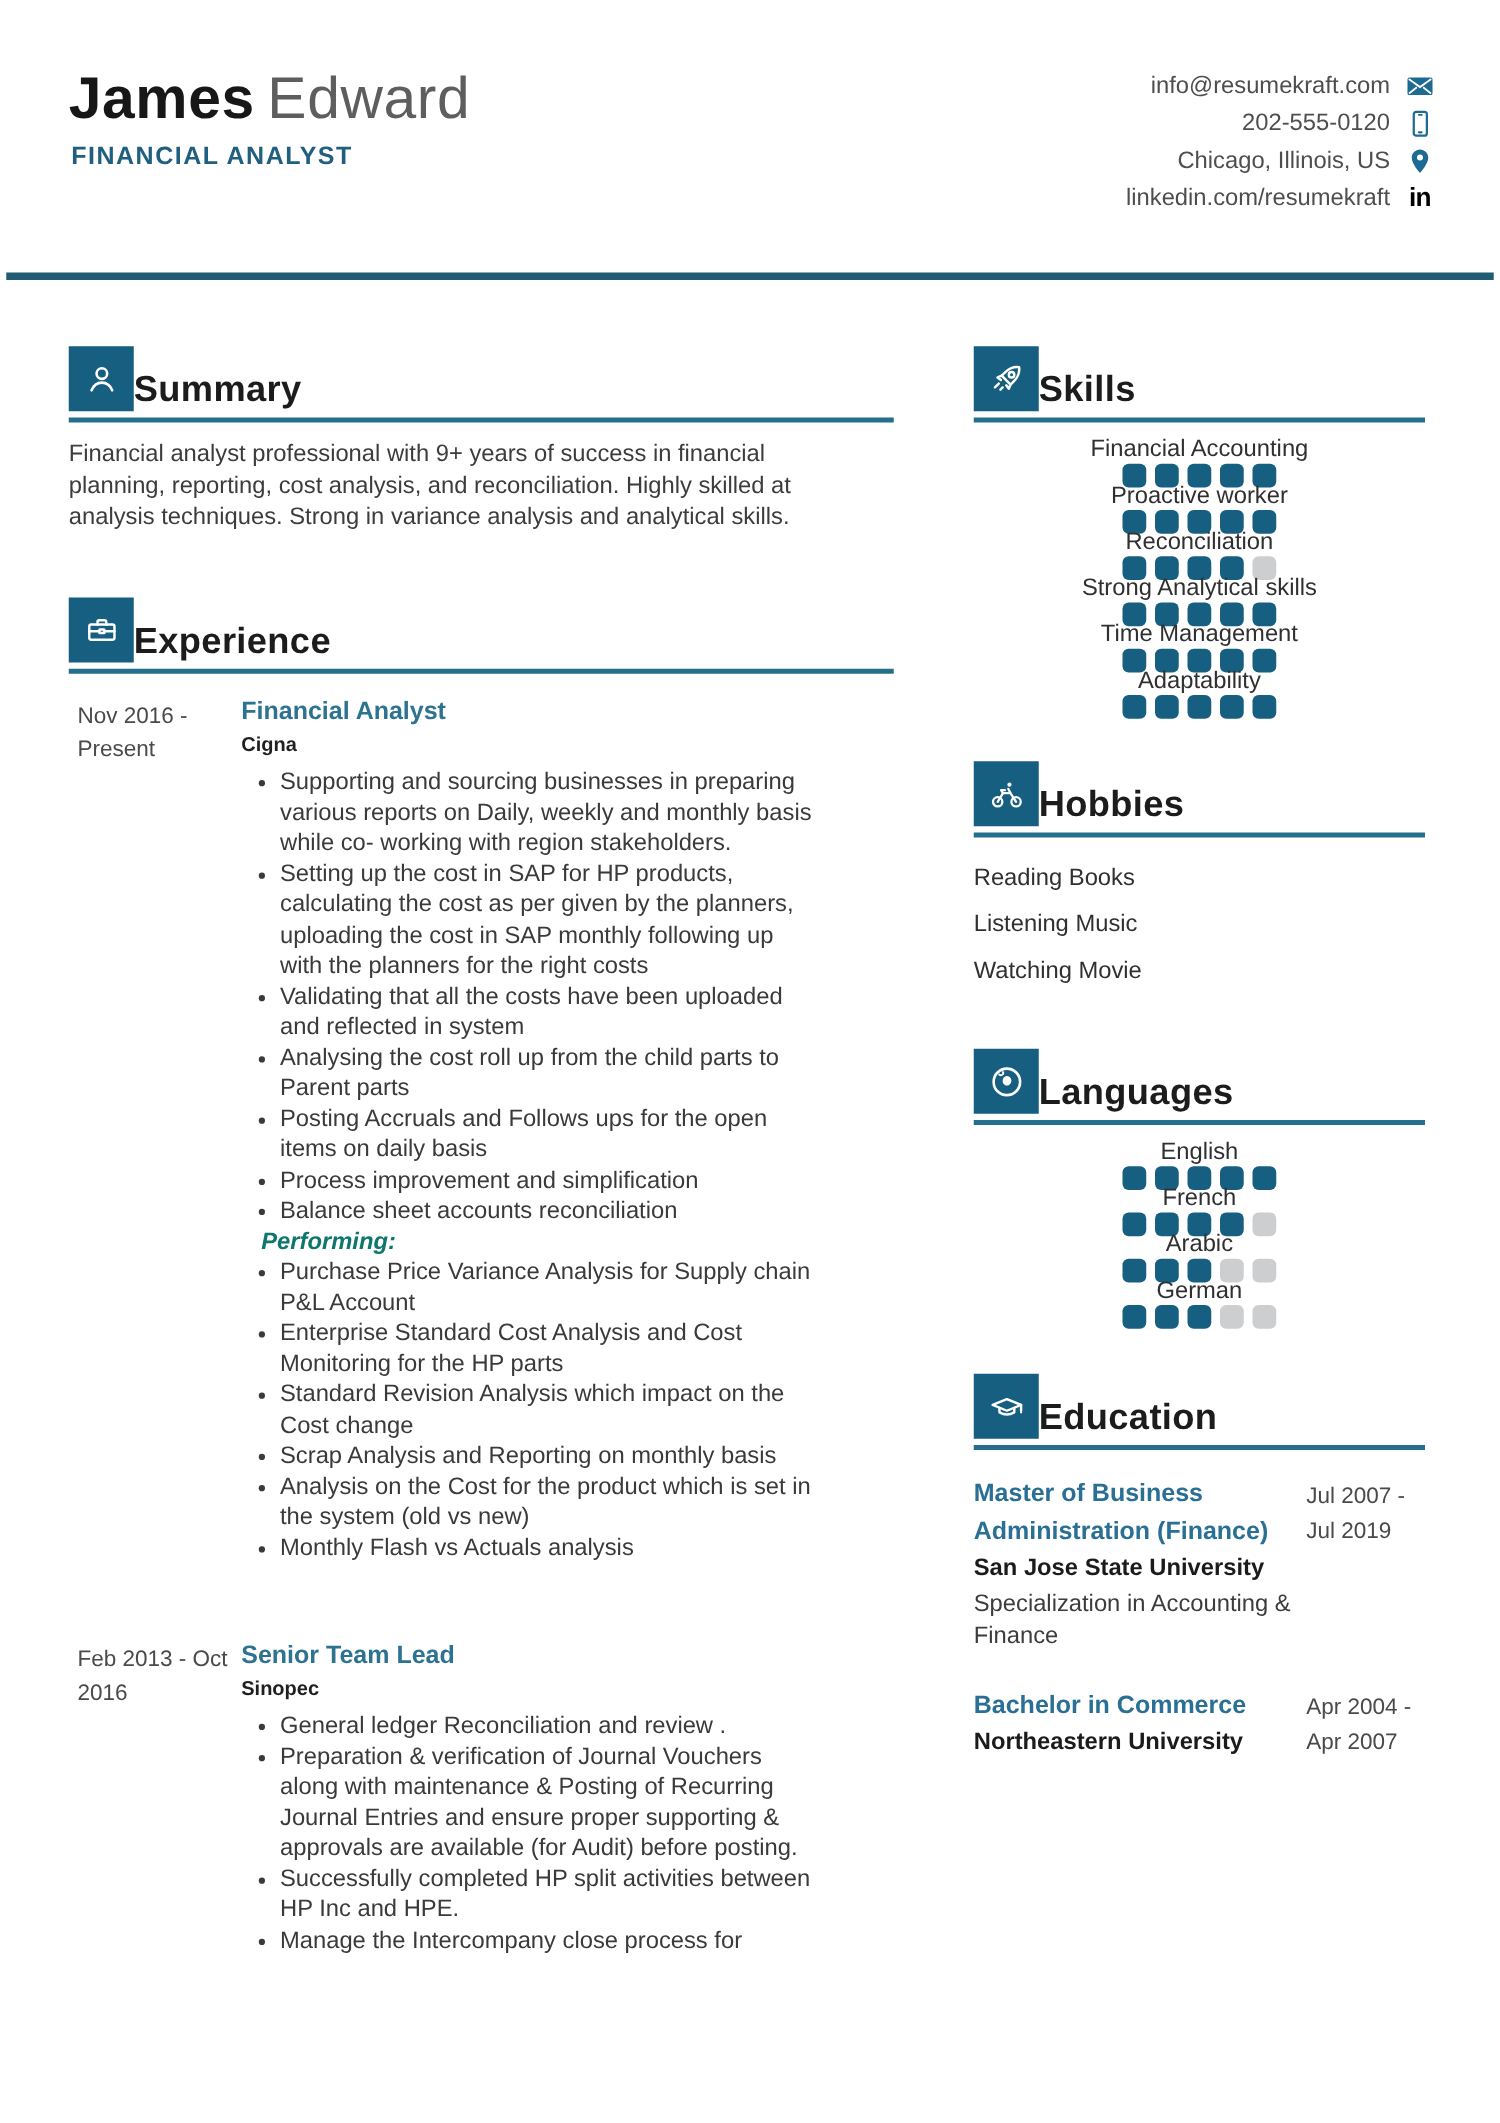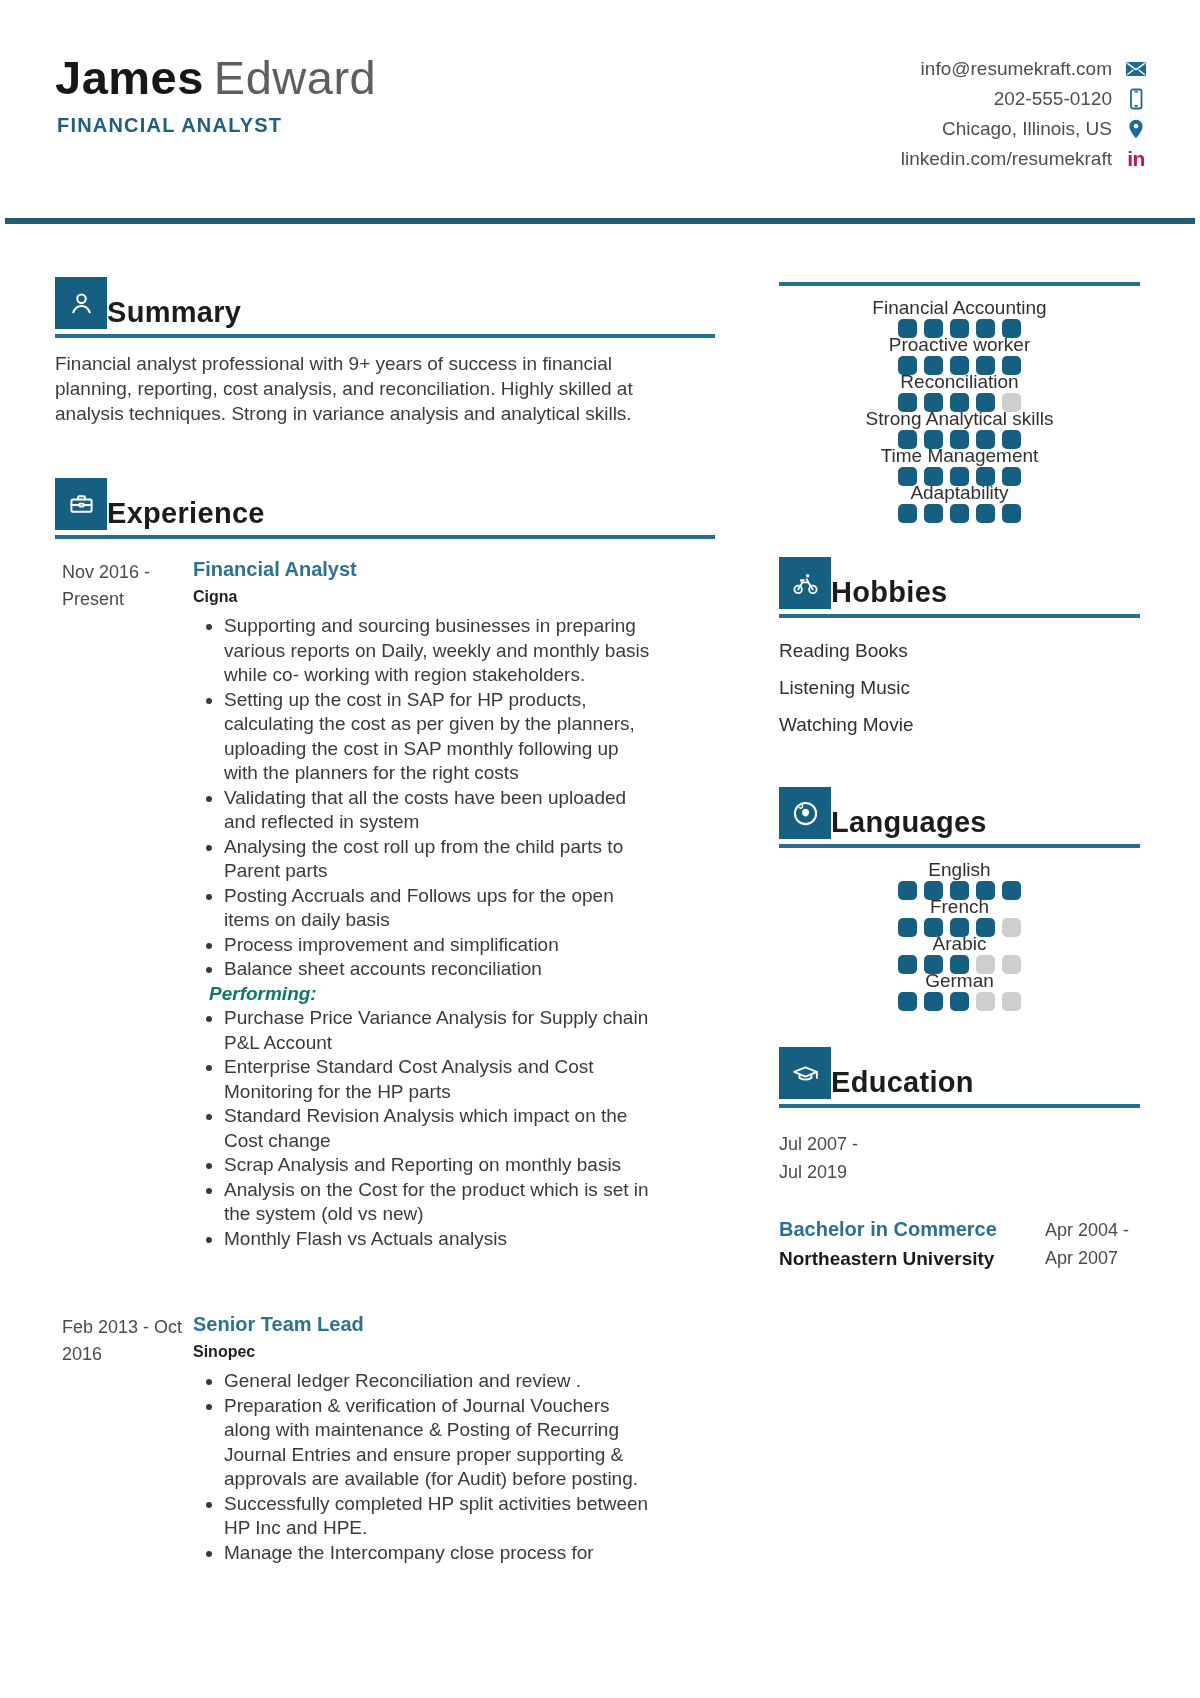--- a/index.html
+++ b/index.html
@@ -12,21 +12,21 @@
   .header { position:relative; height:174px; }
   .name { position:absolute; left:55px; top:50px; font-size:47px; letter-spacing:.5px; white-space:nowrap; }
   .name .first { font-weight:700; color:#171717; }
   .name .last  { font-weight:400; color:#5e5e5e; margin-left:10px; }
   .role { position:absolute; left:57px; top:114px; font-size:20px; font-weight:700;
           color:#205f7f; letter-spacing:1.2px; }
   .contacts { position:absolute; top:54px; right:53px; }
   .contact-row { display:flex; justify-content:flex-end; align-items:center; gap:13px;
                  height:30px; font-size:19px; color:#4e4e4e; }
   .contact-icon { width:22px; height:22px; flex:none; display:flex; align-items:center; justify-content:center; }
-  .linkedin-glyph { font-size:21px; font-weight:800; color:#be185d; line-height:22px; letter-spacing:-.5px; }
+  .linkedin-glyph { font-size:21px; font-weight:800; color:#000000; line-height:22px; letter-spacing:-.5px; }
   .top-divider { position:absolute; top:218px; left:5px; right:5px; height:6px; background:#205d74; }
   
   .columns { position:absolute; top:224px; left:0; right:0; display:flex; padding:53px 0 0 55px; gap:64px; }
   .col-left  { width:660px; flex:none; }
   .col-right { width:361px; flex:none; }
   
   .section-head { display:flex; align-items:flex-end; }
   .section-icon { width:52px; height:52px; background:#175f80; flex:none;
                   display:flex; align-items:center; justify-content:center; }
   .section-title { font-size:29px; font-weight:700; color:#1c1c1c; letter-spacing:.3px; }
@@ -198,20 +198,31 @@
 
             <li class="bullet"><span>Manage the Intercompany close process for</span></li>
           </ul>
       </div>
     </div>
   </div>
 
   <div class="col-right">
 
     <div class="section first">
+      <div class="section-head">
+        <span class="section-icon">
+          <svg width="31" height="31" viewBox="0 0 24 24" fill="none" stroke="#fff" stroke-width="1.5" stroke-linecap="round" stroke-linejoin="round">
+              <path d="M19.6 4.4c.4 3.2-.8 6.3-3.2 8.7l-2.1 2.1-5.5-5.5 2.1-2.1c2.4-2.4 5.5-3.6 8.7-3.2z"></path>
+              <circle cx="14.9" cy="9.1" r="1.7"></circle>
+              <path d="M8.8 9.7l-2.6 1.1 2.1 1.6M14.3 15.2l-1.1 2.6-1.6-2.1"></path>
+              <path d="M7 14.6l-2.4 2.4M9.4 17l-1.4 1.4"></path>
+            </svg>
+        </span>
+        <span class="section-title">Skills</span>
+      </div>
       <div class="section-rule"></div>
       <div class="rate-list">
 
           <div class="rate-row">
             <span class="rate-label">Financial Accounting</span>
             <span class="squares">
               <span class="sq on"></span>
               <span class="sq on"></span>
               <span class="sq on"></span>
               <span class="sq on"></span>
@@ -368,20 +379,25 @@
               <path d="M7.4 12.6v2.8c2.9 1.7 6.3 1.7 9.2 0v-2.8"></path>
               <path d="M20.8 10.8v3.6"></path>
               <circle cx="20.8" cy="15.4" r="0.7" fill="#fff" stroke="none"></circle>
             </svg>
         </span>
         <span class="section-title">Education</span>
       </div>
       <div class="section-rule"></div>
 
       <div class="edu">
+        <div class="edu-main">
+          <div class="edu-degree">Master of Business Administration (Finance)</div>
+          <div class="edu-school">San Jose State University</div>
+          <div class="edu-note">Specialization in Accounting &amp; Finance</div>
+        </div>
         <div class="edu-dates">Jul 2007 - Jul 2019</div>
       </div>
 
       <div class="edu">
         <div class="edu-main">
           <div class="edu-degree">Bachelor in Commerce</div>
           <div class="edu-school">Northeastern University</div>
         </div>
         <div class="edu-dates">Apr 2004 - Apr 2007</div>
       </div>

